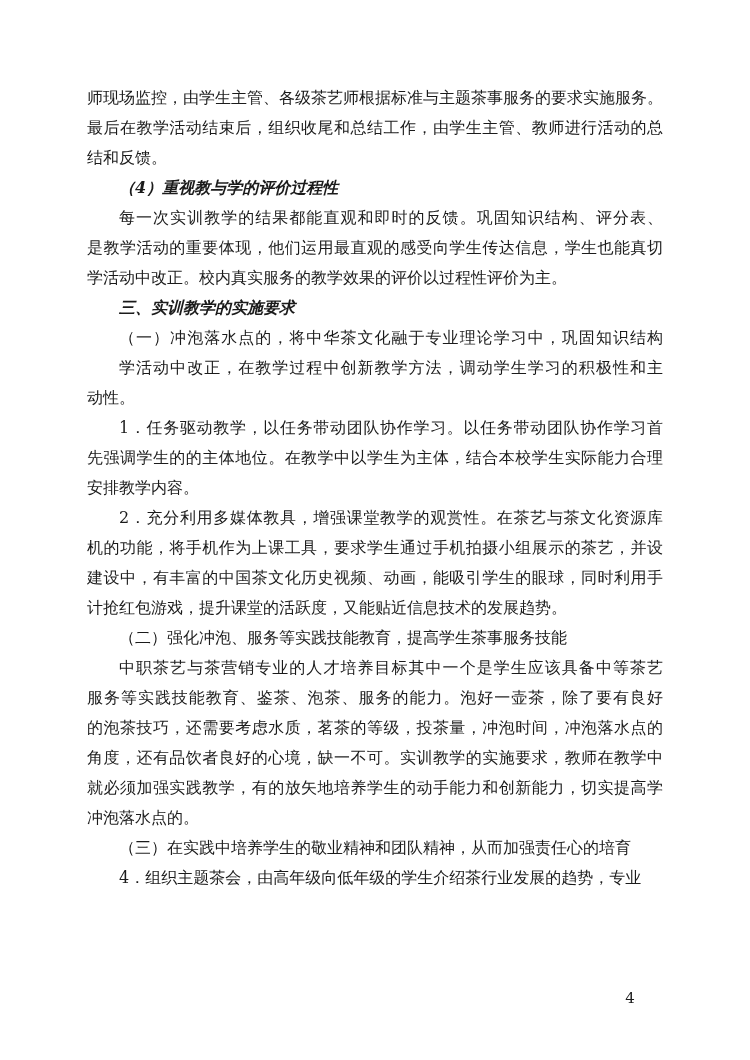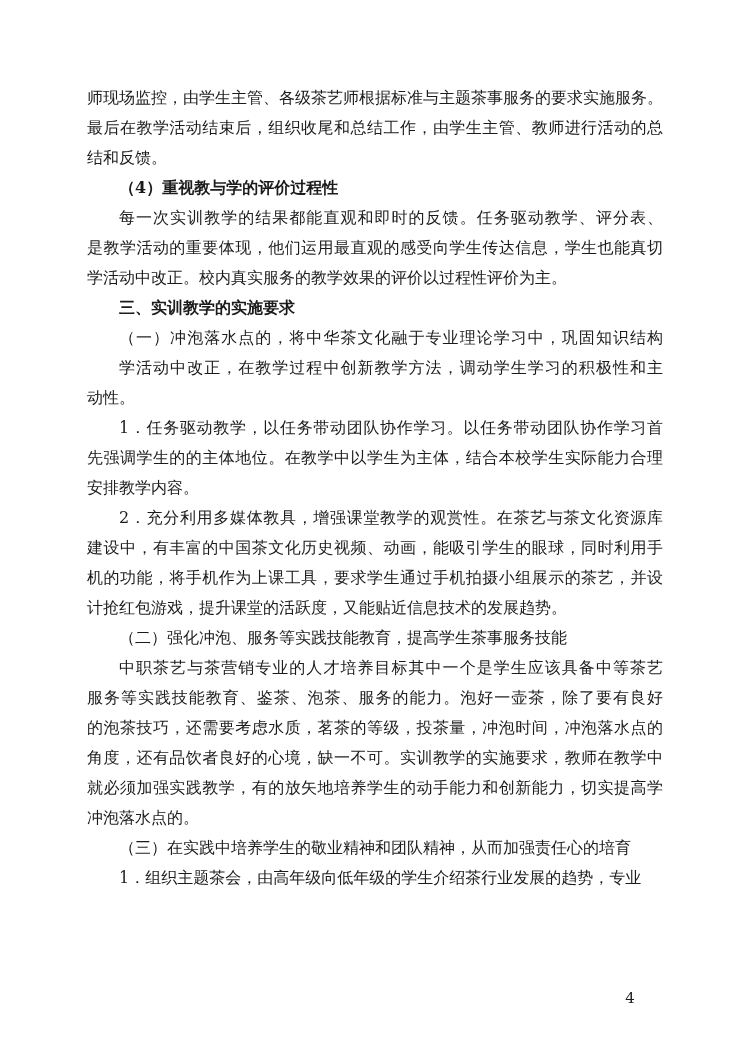--- a/index.html
+++ b/index.html
@@ -32,20 +32,21 @@
     overflow: hidden;
   }
   .line.fill {
     text-align-last: justify;
   }
   .line.indent {
     padding-left: 32px;
   }
   .para.bold .line {
     font-weight: 700;
+    font-style: italic;
   }
   .page-number {
     position: absolute;
     left: 620px;
     top: 989px;
     width: 20px;
     text-align: center;
     font-size: 15px;
     line-height: 18px;
     color: #1b1b1b;
@@ -58,57 +59,57 @@
   <div class="doc" id="doc-body">
       <div class="para">
         <div class="line fill">师现场监控，由学生主管、各级茶艺师根据标准与主题茶事服务的要求实施服务。</div>
         <div class="line fill">最后在教学活动结束后，组织收尾和总结工作，由学生主管、教师进行活动的总</div>
         <div class="line">结和反馈。</div>
       </div>
       <div class="para bold">
         <div class="line indent">（4）重视教与学的评价过程性</div>
       </div>
       <div class="para">
-        <div class="line fill indent">每一次实训教学的结果都能直观和即时的反馈。任务驱动教学、评分表、</div>
+        <div class="line fill indent">每一次实训教学的结果都能直观和即时的反馈。巩固知识结构、评分表、</div>
         <div class="line fill">是教学活动的重要体现，他们运用最直观的感受向学生传达信息，学生也能真切</div>
         <div class="line">学活动中改正。校内真实服务的教学效果的评价以过程性评价为主。</div>
       </div>
       <div class="para bold">
         <div class="line indent">三、实训教学的实施要求</div>
       </div>
       <div class="para">
         <div class="line fill indent">（一）冲泡落水点的，将中华茶文化融于专业理论学习中，巩固知识结构</div>
       </div>
       <div class="para">
         <div class="line fill indent">学活动中改正，在教学过程中创新教学方法，调动学生学习的积极性和主</div>
         <div class="line">动性。</div>
       </div>
       <div class="para">
         <div class="line fill indent">1．任务驱动教学，以任务带动团队协作学习。以任务带动团队协作学习首</div>
         <div class="line fill">先强调学生的的主体地位。在教学中以学生为主体，结合本校学生实际能力合理</div>
         <div class="line">安排教学内容。</div>
       </div>
       <div class="para">
         <div class="line fill indent">2．充分利用多媒体教具，增强课堂教学的观赏性。在茶艺与茶文化资源库</div>
+        <div class="line fill">机的功能，将手机作为上课工具，要求学生通过手机拍摄小组展示的茶艺，并设</div>
         <div class="line fill">建设中，有丰富的中国茶文化历史视频、动画，能吸引学生的眼球，同时利用手</div>
-        <div class="line fill">机的功能，将手机作为上课工具，要求学生通过手机拍摄小组展示的茶艺，并设</div>
         <div class="line">计抢红包游戏，提升课堂的活跃度，又能贴近信息技术的发展趋势。</div>
       </div>
       <div class="para">
         <div class="line indent">（二）强化冲泡、服务等实践技能教育，提高学生茶事服务技能</div>
       </div>
       <div class="para">
         <div class="line fill indent">中职茶艺与茶营销专业的人才培养目标其中一个是学生应该具备中等茶艺</div>
         <div class="line fill">服务等实践技能教育、鉴茶、泡茶、服务的能力。泡好一壶茶，除了要有良好</div>
         <div class="line fill">的泡茶技巧，还需要考虑水质，茗茶的等级，投茶量，冲泡时间，冲泡落水点的</div>
         <div class="line fill">角度，还有品饮者良好的心境，缺一不可。实训教学的实施要求，教师在教学中</div>
         <div class="line fill">就必须加强实践教学，有的放矢地培养学生的动手能力和创新能力，切实提高学</div>
         <div class="line">冲泡落水点的。</div>
       </div>
       <div class="para">
         <div class="line indent">（三）在实践中培养学生的敬业精神和团队精神，从而加强责任心的培育</div>
       </div>
       <div class="para">
-        <div class="line indent">1．组织主题茶会，由高年级向低年级的学生介绍茶行业发展的趋势，专业</div>
+        <div class="line indent">4．组织主题茶会，由高年级向低年级的学生介绍茶行业发展的趋势，专业</div>
       </div>
     </div>
   <div class="page-number">4</div>
 </div>
 
 </body></html>

